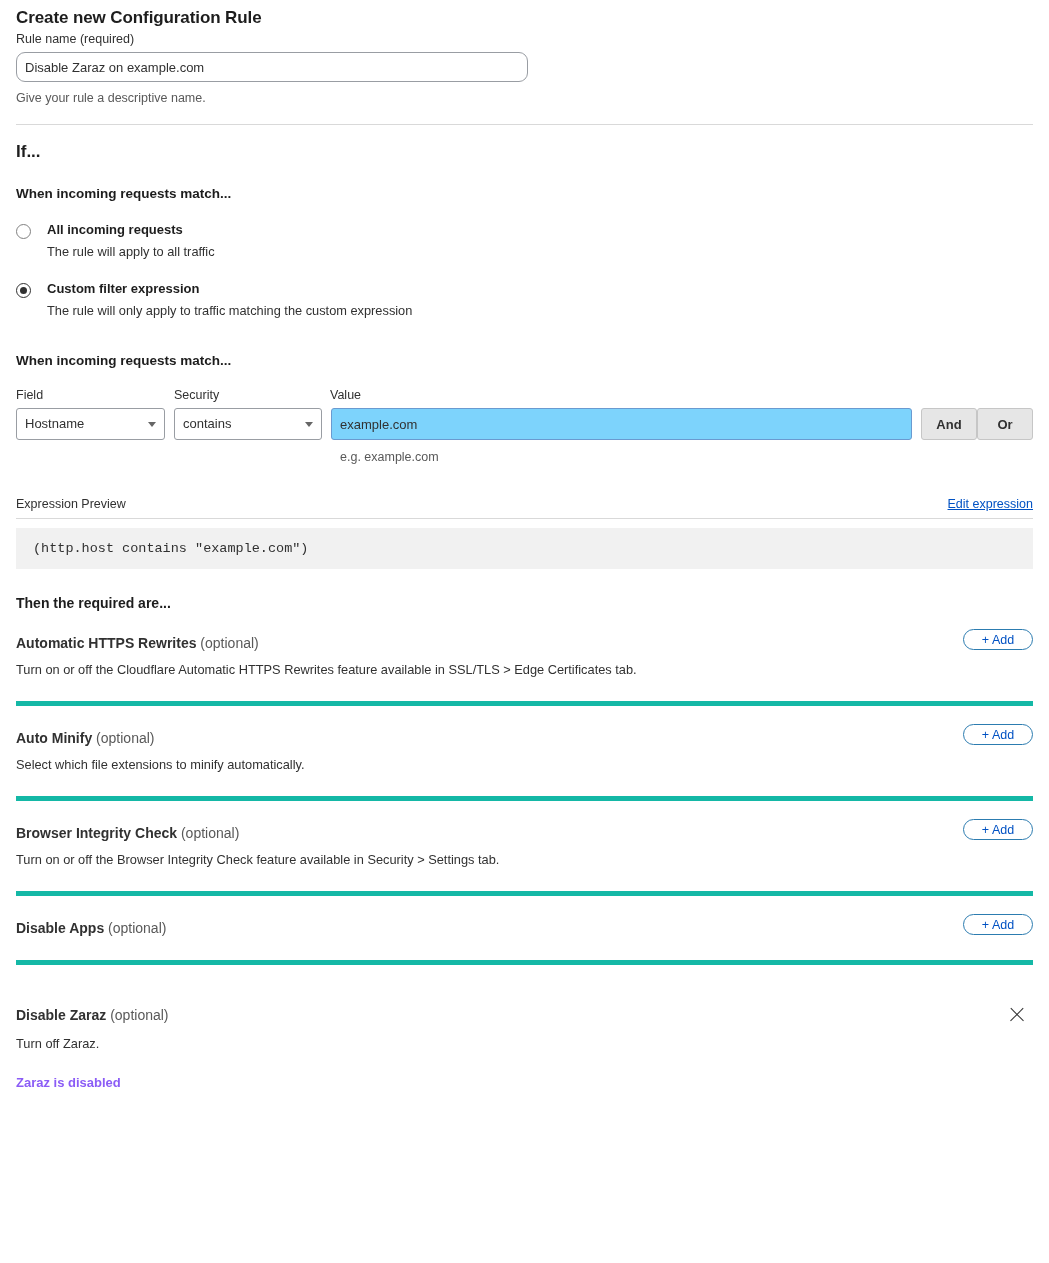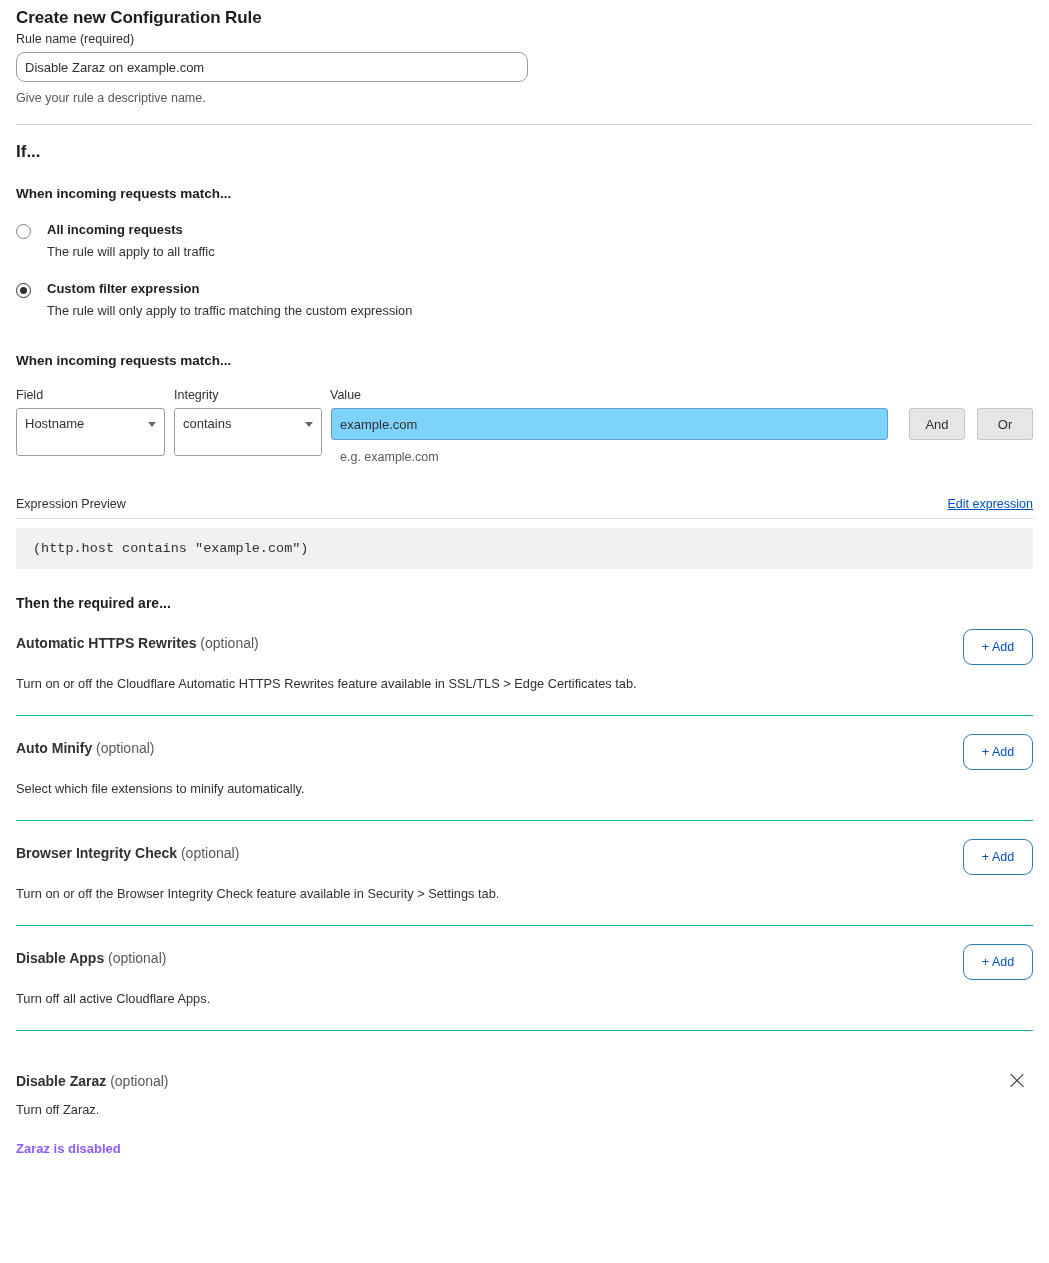--- a/index.html
+++ b/index.html
@@ -122,21 +122,21 @@
   }
   .select-wrap {
     position: relative;
     height: 32px;
     margin-right: 9px;
   }
   .select-wrap.field { width: 149px; }
   .select-wrap.operator { width: 148px; }
   .select-box {
     width: 100%;
-    height: 48px;
+    height: 32px;
     border: 1px solid #999da3;
     border-radius: 3px;
     background: #fff;
     font-size: 13px;
     color: #313131;
     padding: 0 26px 0 8px;
     line-height: 30px;
     white-space: nowrap;
     overflow: hidden;
     text-overflow: ellipsis;
@@ -166,22 +166,23 @@
   }
   .andor-btn {
     width: 56px;
     height: 32px;
     border: 1px solid #c6c6c6;
     border-radius: 3px;
     background: #e6e6e6;
     font-size: 13px;
     color: #313131;
     font-family: "Liberation Sans", sans-serif;
-    margin-left: 12px;
+    margin-left: 0;
     cursor: pointer;
+    font-weight: bold;
   }
   .value-hint {
     font-size: 12.5px;
     color: #595959;
     margin-top: 10px;
     margin-left: 324px;
   }
   .preview-head {
     display: flex;
     justify-content: space-between;
@@ -212,21 +213,21 @@
     font-size: 14px;
     font-weight: bold;
     color: #1d1d1d;
     margin-top: 26px;
   }
   .setting-block {
     padding-top: 24px;
     position: relative;
   }
   .setting-block + .setting-block {
-    border-top: 1px solid #14b8a6;
+    border-top: 5px solid #14b8a6;
     margin-top: 24px;
   }
   .setting-row {
     display: flex;
     justify-content: space-between;
     align-items: flex-start;
   }
   .setting-name {
     font-size: 14px;
     font-weight: bold;
@@ -236,23 +237,23 @@
     font-weight: normal;
     color: #595959;
   }
   .setting-desc {
     font-size: 12.8px;
     color: #313131;
     margin-top: 11px;
   }
   .add-btn {
     width: 70px;
-    height: 36px;
+    height: 21px;
     border: 1px solid #2c7cb0;
-    border-radius: 9px;
+    border-radius: 14px;
     background: #fff;
     color: #0051c3;
     font-size: 12.5px;
     font-family: "Liberation Sans", sans-serif;
     cursor: pointer;
     flex: none;
     margin-top: -6px;
   }
   .close-x {
     width: 20px;
@@ -312,21 +313,21 @@
       <div class="radio-text-title">Custom filter expression</div>
       <div class="radio-text-desc">The rule will only apply to traffic matching the custom expression</div>
     </div>
   </div>
 
   <div class="subsection-title" style="margin-top:34px;">When incoming requests match...</div>
 
   <div class="expr-builder">
     <div class="expr-labels">
       <div class="lbl-field">Field</div>
-      <div class="lbl-operator">Integrity</div>
+      <div class="lbl-operator">Security</div>
       <div class="lbl-value">Value</div>
     </div>
     <div class="expr-controls">
       <div class="select-wrap field">
         <div class="select-box">Hostname</div>
         <span class="caret"></span>
       </div>
       <div class="select-wrap operator">
         <div class="select-box">contains</div>
         <span class="caret"></span>
@@ -376,21 +377,20 @@
     <div class="setting-desc">Turn on or off the Browser Integrity Check feature available in Security &gt; Settings tab.</div>
   </div>
 
   <div class="setting-block">
     <div class="setting-row">
       <div class="setting-name">
         <span>Disable Apps</span><span class="optional"> (optional)</span>
       </div>
       <button class="add-btn">+ Add</button>
     </div>
-    <div class="setting-desc">Turn off all active Cloudflare Apps.</div>
   </div>
 
   <div class="setting-block" style="padding-top:42px;">
     <div class="setting-row">
       <div class="setting-name">
         <span>Disable Zaraz</span><span class="optional"> (optional)</span>
       </div>
       <div class="close-x"></div>
     </div>
     <div class="setting-desc">Turn off Zaraz.</div>

